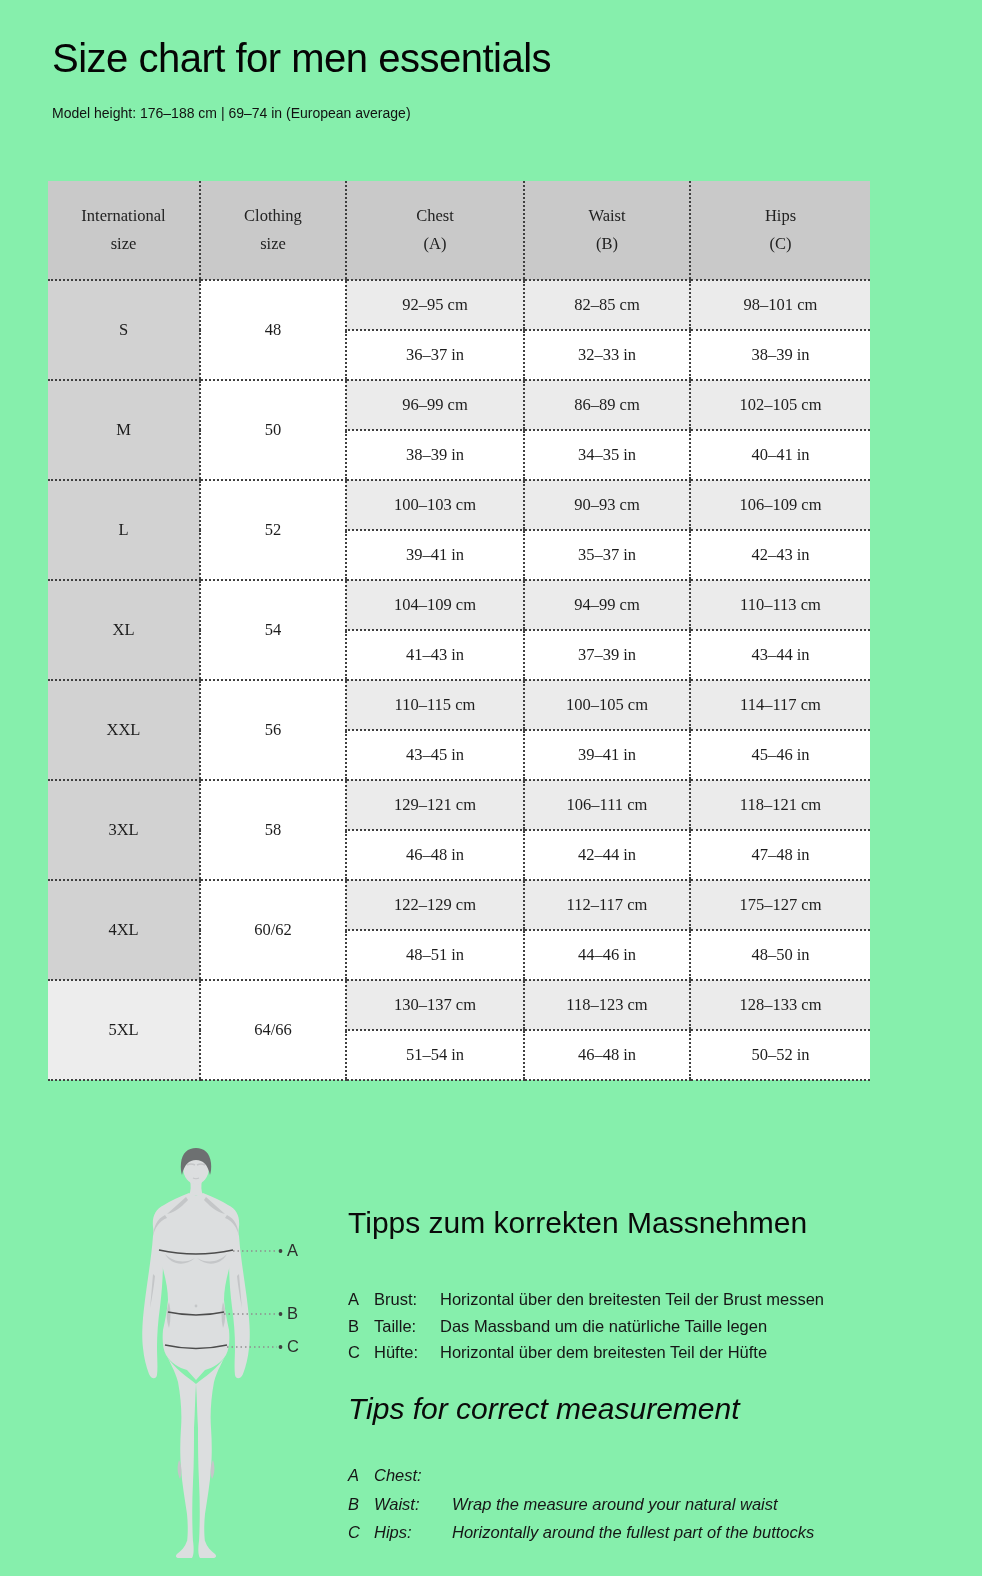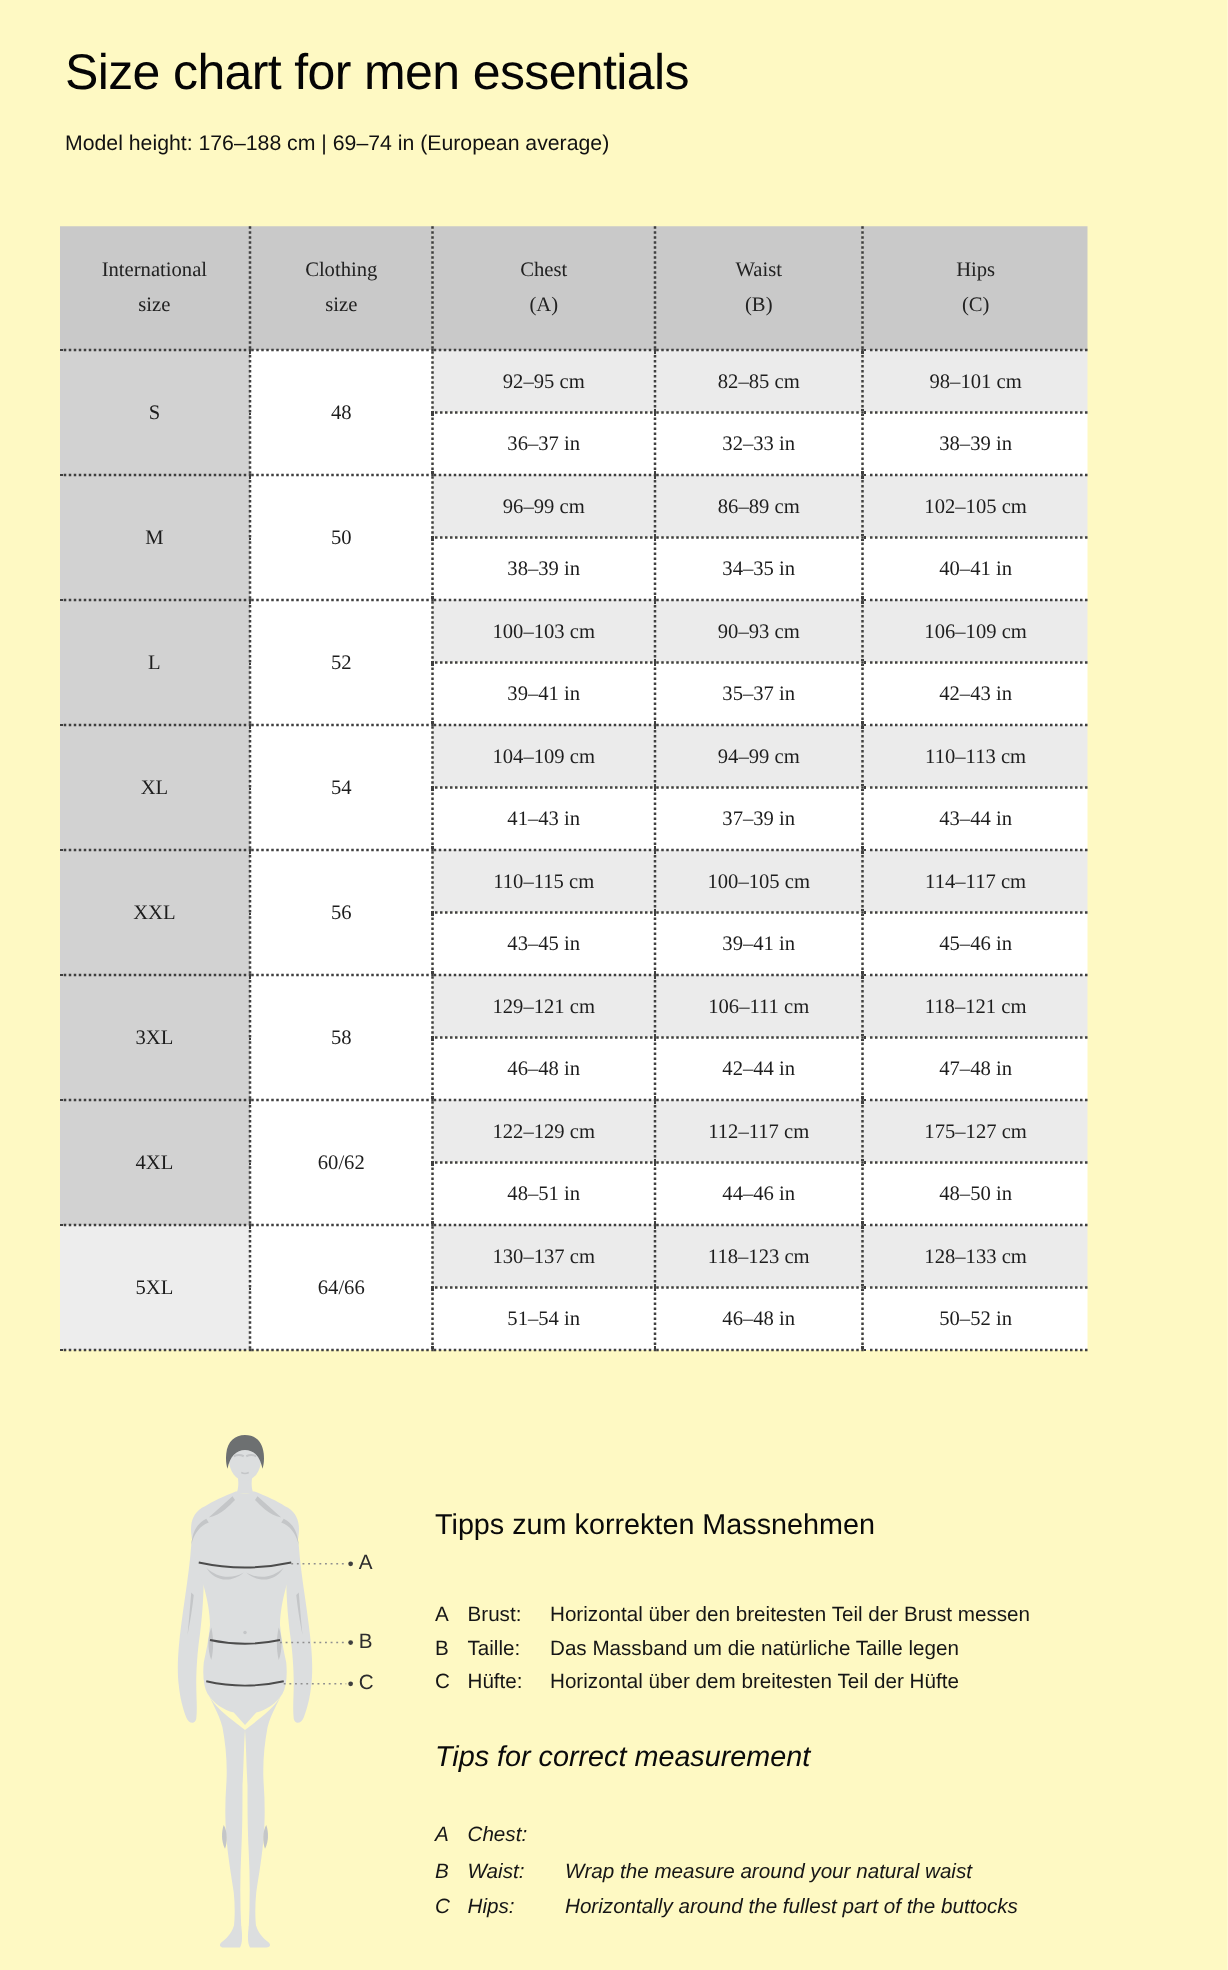--- a/index.html
+++ b/index.html
@@ -10,24 +10,24 @@
     --white-bg:#ffffff;
     --border-dot:#3f3f3f;
     --figure-body:#dcdedf;
     --figure-shade:#c4c6c8;
     --figure-hair:#6d7071;
     --line-dark:#4c4c4c;
     --text:#1b1b1b;
   }
   *{margin:0;padding:0;box-sizing:border-box;}
   body{background:#fff;font-family:"Liberation Sans", sans-serif;color:var(--text);}
-  .canvas{position:relative;width:982px;height:1576px;background:#fef9c3;overflow:hidden;}
+  .canvas{position:relative;width:982px;height:1576px;background:#86efac;overflow:hidden;}
 
   .page-title{position:absolute;left:52px;top:36px;font-size:40px;font-weight:400;letter-spacing:-0.5px;color:#050505;}
-  .page-subtitle{position:absolute;left:52px;top:105px;font-size:17px;color:#111;}
+  .page-subtitle{position:absolute;left:52px;top:105px;font-size:14px;color:#111;}
 
   table.size-chart{position:absolute;left:48px;top:181px;width:822px;border-collapse:collapse;table-layout:fixed;font-family:Liberation Serif, serif;}
   table.size-chart th{
     height:99px;font-weight:400;font-size:16.5px;line-height:1.7;color:#222;
     background:var(--header-bg);border-bottom:2px dotted var(--border-dot);
     text-align:center;vertical-align:middle;
   }
   table.size-chart th:not(:first-child){border-left:2px dotted var(--border-dot);}
   table.size-chart th span{display:block;}
   table.size-chart td{
@@ -42,21 +42,21 @@
 
   .figure-wrap{position:absolute;left:129px;top:1146px;width:210px;height:414px;}
   .figure-wrap svg{position:absolute;left:0;top:0;}
   .fig-label{position:absolute;left:158px;width:30px;font-size:16.5px;color:#2d2d2d;}
   .fig-label.a{top:95px;}
   .fig-label.b{top:158px;}
   .fig-label.c{top:191px;}
 
   .tips-de{position:absolute;left:348px;top:1206px;width:545px;}
   .tips-en{position:absolute;left:348px;top:1392px;width:560px;font-style:italic;}
-  .tips-heading{font-size:23px;font-weight:400;color:#0a0a0a;}
+  .tips-heading{font-size:30px;font-weight:400;color:#0a0a0a;}
   .tips-rows{margin-top:46px;}
   .tips-en .tips-rows{margin-top:35px;}
   .tip-row{display:grid;grid-template-columns:26px 66px auto;font-size:16.5px;line-height:26.5px;color:#161616;}
   .tips-en .tip-row{grid-template-columns:26px 78px auto;line-height:28.5px;}
 </style>
 </head>
 <body>
 
 <div class="canvas">
 

